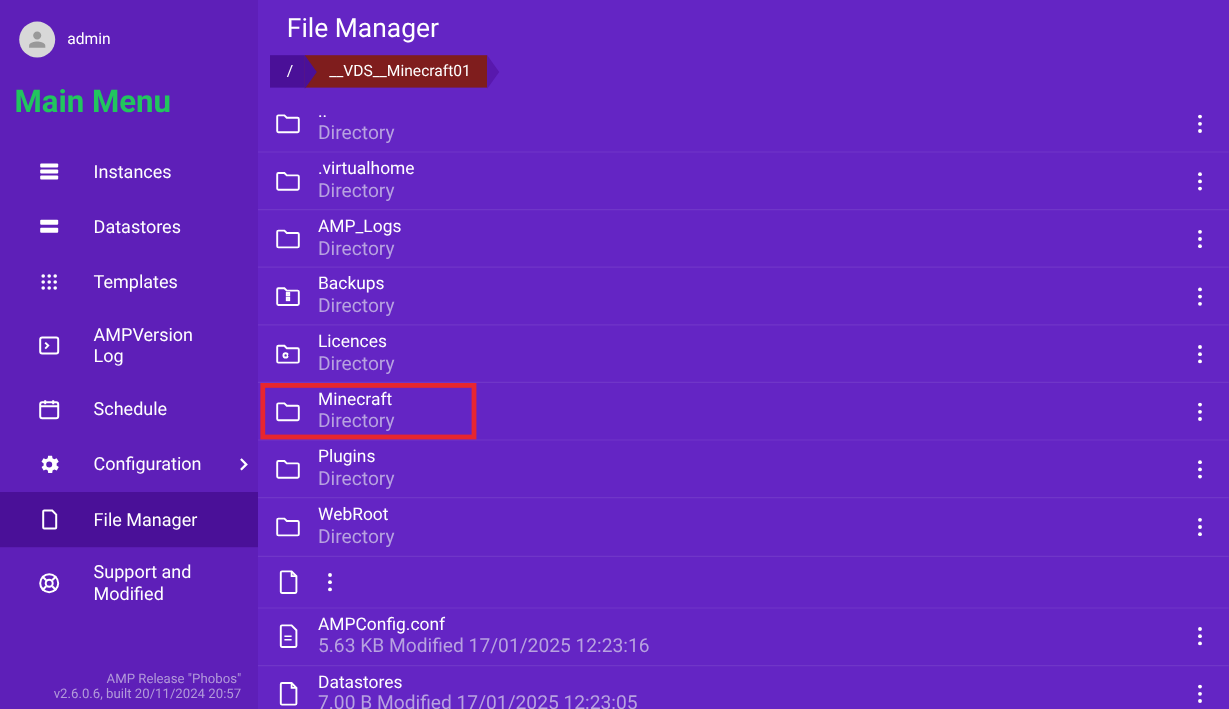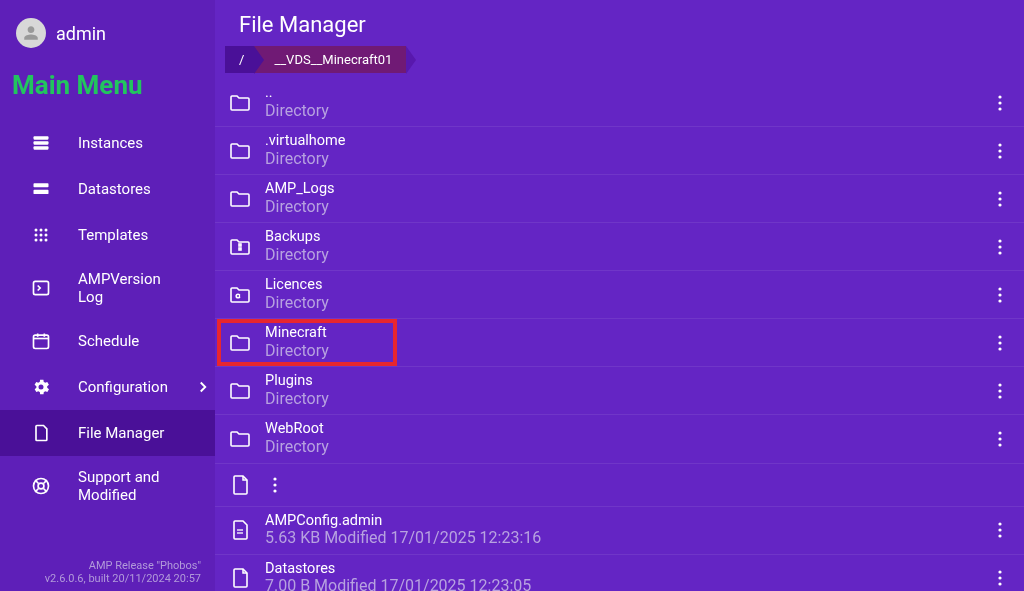--- a/index.html
+++ b/index.html
@@ -28,21 +28,21 @@
   .avatar {
     width: 30px;
     height: 30px;
     border-radius: 50%;
     background: #d8d8d8;
     display: flex;
     align-items: center;
     justify-content: center;
   }
   .avatar svg { width: 18px; height: 18px; fill: #999; }
-  .username { font-size: 18px; color: #fff; }
+  .username { font-size: 13px; color: #fff; }
   .menu-heading {
     font-size: 26px;
     font-weight: 700;
     color: #22c55e;
     padding: 14px 12px 20px 12px;
   }
   .nav-item {
     display: flex;
     align-items: center;
     gap: 26px;
@@ -109,21 +109,21 @@
   .crumb::after {
     content: "";
     position: absolute;
     right: -10px;
     top: 0;
     border-top: 14px solid transparent;
     border-bottom: 14px solid transparent;
     border-left: 10px solid #4a1098;
     z-index: 2;
   }
-  .crumb.last { background: #701a75; }
+  .crumb.last { background: #7f1d1d; }
   .crumb.last::after { border-left-color: #5818ad; }
   .file-list {
     flex: 1;
     overflow-y: auto;
   }
   .file-row {
     display: flex;
     align-items: center;
     gap: 12px;
     padding: 6px 14px 6px 12px;
@@ -443,21 +443,21 @@
       </div>
       <div class="file-row">
         <div class="ficon">
           <svg viewBox="0 0 24 24">
             <path d="M7 3h8l4 4v13a1 1 0 01-1 1H7a1 1 0 01-1-1V4a1 1 0 011-1z" fill="none" stroke="#fff" stroke-width="1.6"></path>
             <line x1="9" y1="12" x2="15" y2="12" stroke="#fff" stroke-width="1.3"></line>
             <line x1="9" y1="15" x2="15" y2="15" stroke="#fff" stroke-width="1.3"></line>
           </svg>
         </div>
         <div class="finfo">
-          <div class="fname">AMPConfig.admin</div>
+          <div class="fname">AMPConfig.conf</div>
           <div class="fsub">5.63 KB Modified 17/01/2025 12:23:16</div>
         </div>
         <div class="more">
           <svg viewBox="0 0 4 16">
             <circle cx="2" cy="2" r="1.6"></circle>
             <circle cx="2" cy="8" r="1.6"></circle>
             <circle cx="2" cy="14" r="1.6"></circle>
           </svg>
         </div>
       </div>

